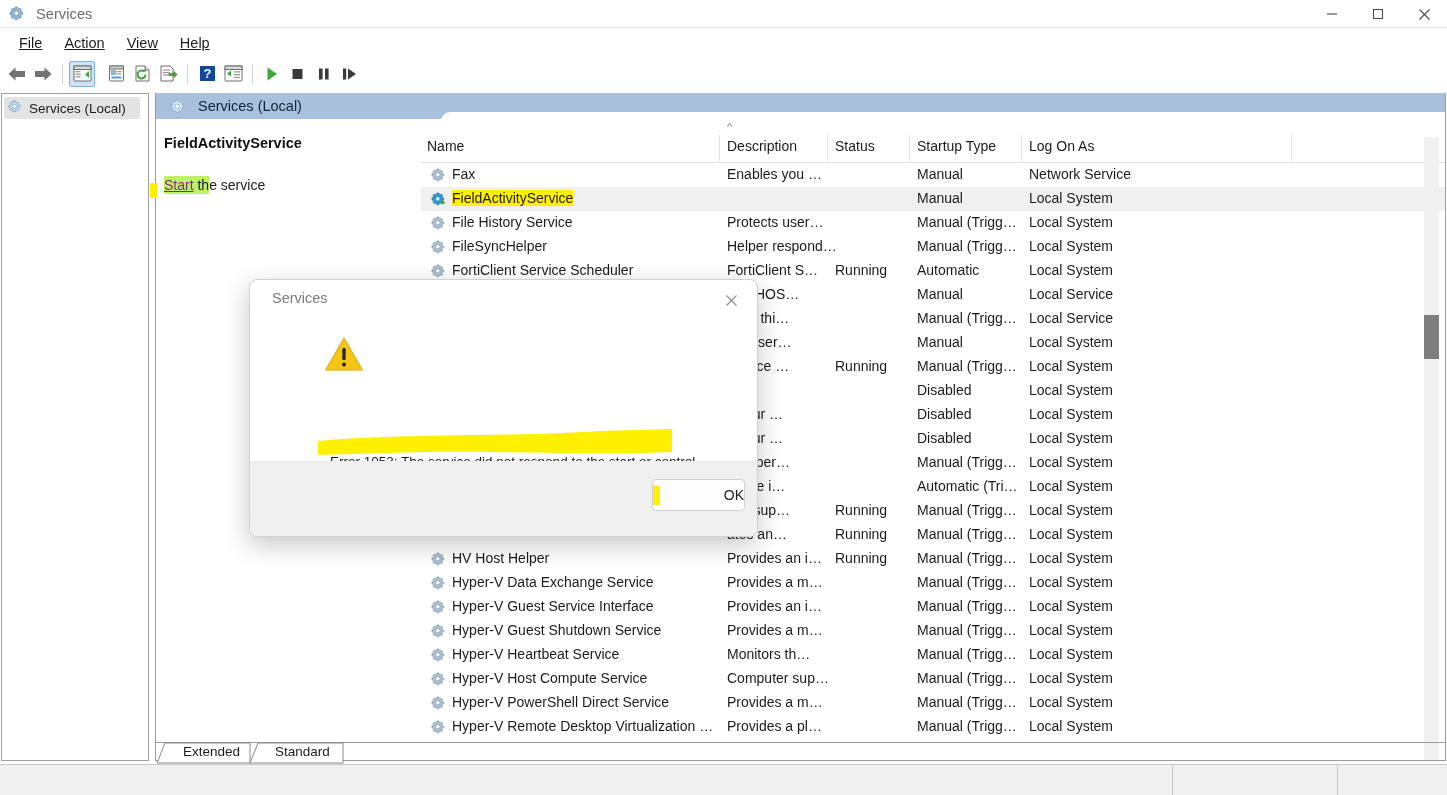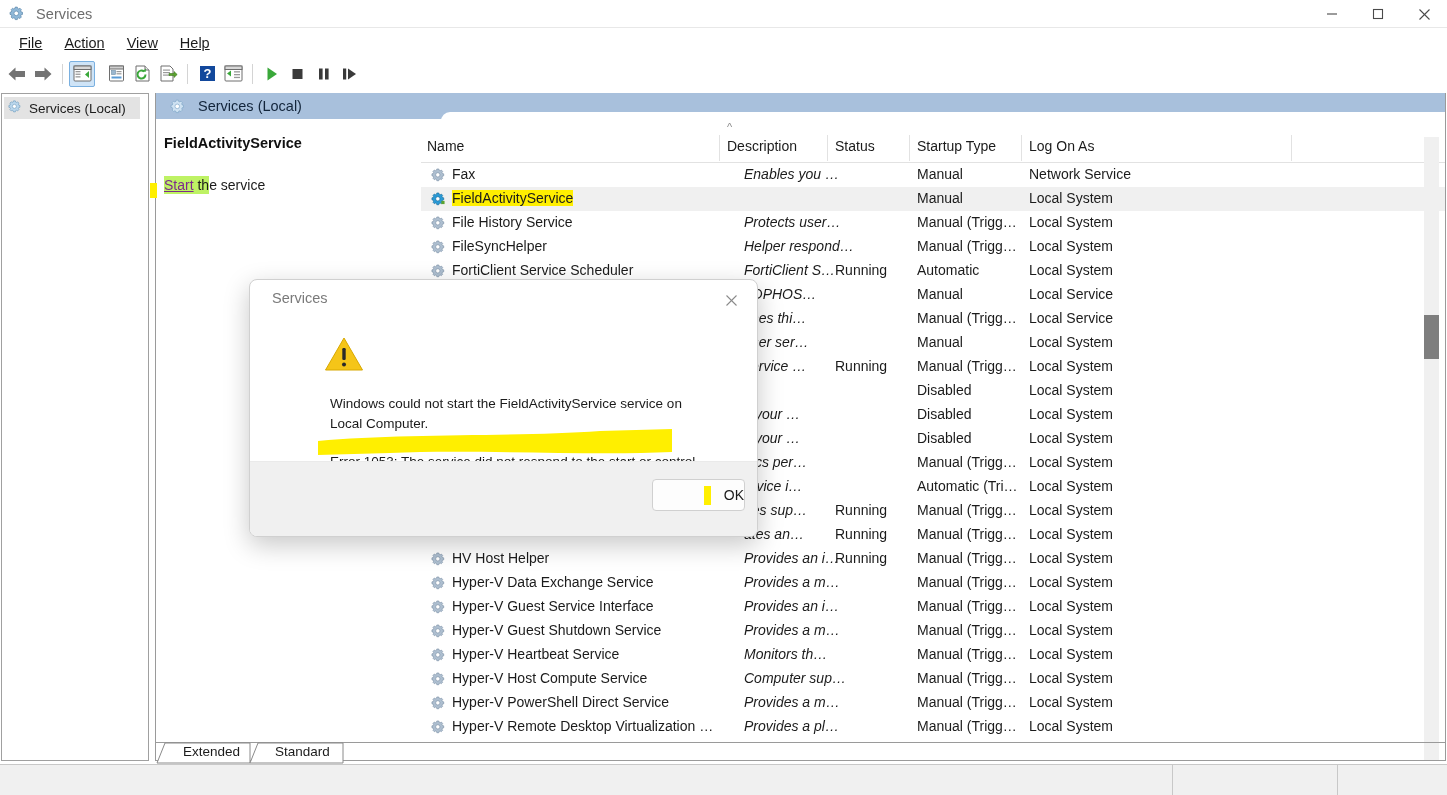--- a/index.html
+++ b/index.html
@@ -104,21 +104,21 @@
   .ch { position:absolute; top:5px; font-size:14px; color:#1b1b1b; }
   .chdiv { position:absolute; top:2px; width:1px; height:26px; background:#e2e2e2; }
 
   .rows { position:absolute; left:0; top:44px; width:1026px; height:576px; overflow:hidden; }
   .row {
     position:relative; height:24px; width:1026px;
   }
   .row.sel { background:#f0f0f0; }
   .cell { position:absolute; font-size:14px; color:#1b1b1b; top:3px; white-space:nowrap; }
   .c-name { left:31px; }
-  .c-desc { left:323px;font-style:italic; }
+  .c-desc { left:306px; }
   .c-stat { left:414px; }
   .c-start { left:496px; }
   .c-log   { left:608px;text-align:center; }
   .rowicon { position:absolute; left:10px; top:4px; width:16px; height:16px; }
   .namehl { background:#ffef00; }
 
   
   .vscroll {
     position:absolute; right:6px; top:44px; width:15px; height:624px; background:#f0f0f0;
   }
@@ -167,21 +167,21 @@
     position:absolute; left:80px; top:128px; width:380px;
     font-size:13.5px; color:#1b1b1b; line-height:20px;
   }
   .dlg-foot {
     position:absolute; left:0; bottom:0; width:509px; height:75px; background:#f0f0f0;
     border-top:1px solid #eaeaea;
   }
   .okbtn {
     position:absolute; right:14px; top:17px; width:93px; height:32px;
     background:#fdfdfd; border:1px solid #d0d0d0; border-radius:4px;
-    display:flex; align-items:center; justify-content:flex-end; gap:13px;
+    display:flex; align-items:center; justify-content:space-between; gap:13px;
   }
   .okbtn .ymark { width:7px; height:19px; background:#ffef00; }
   .okbtn .oklbl { font-size:14px; color:#1b1b1b; }
 
   
   .hl-stroke { position:absolute; pointer-events:none; }
 </style>
 </head>
 <body>
 
@@ -583,21 +583,20 @@
         </svg>
     </div>
     <div class="dlg-body">
       <span class="warn-icon">
         <svg width="40" height="36" viewBox="0 0 40 36">
           <path d="M20 2 L38.5 34 L1.5 34 Z" fill="#f5c518" stroke="#d8a800" stroke-width="1"></path>
           <rect x="18.3" y="12" width="3.4" height="12" rx="1.2" fill="#2a2a2a"></rect>
           <circle cx="20" cy="28.4" r="2" fill="#2a2a2a"></circle>
         </svg>
       </span>
-      <div class="dlg-p1">Windows could not start the FieldActivityService service on Local Computer.</div>
       <div class="dlg-p2">Error 1053: The service did not respond to the start or control request in a timely fashion.</div>
     </div>
     <div class="dlg-foot">
       <div class="okbtn">
         <span class="ymark"></span>
         <span class="oklbl">OK</span>
       </div>
     </div>
   </div>
 

